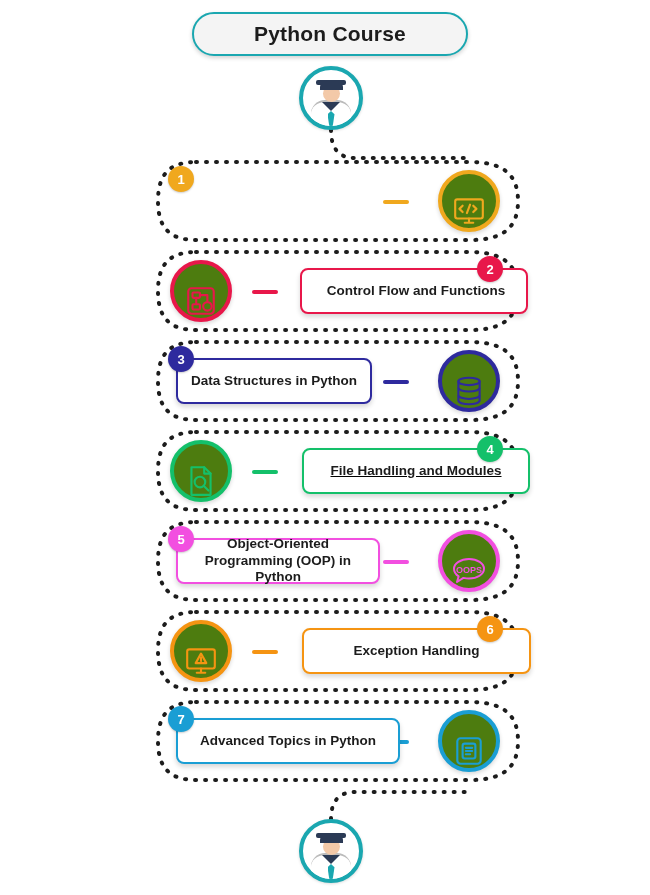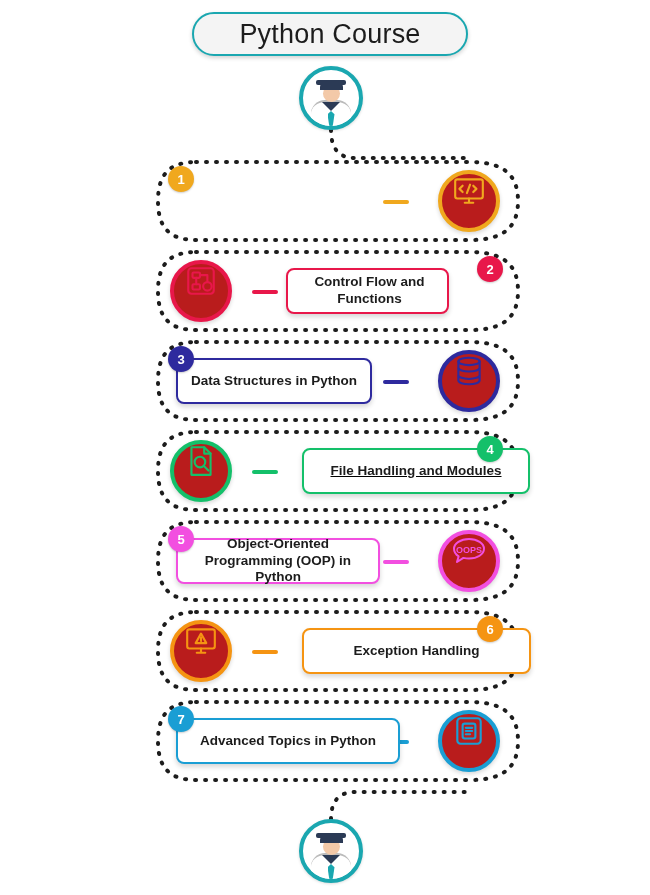--- a/index.html
+++ b/index.html
@@ -30,22 +30,22 @@
     border-radius: 22px;
     border: 2px solid #1aa7b0;
     background: #f4f4f4;
     box-shadow: 0 2px 4px rgba(0,0,0,0.18);
     display: flex;
     align-items: center;
     justify-content: center;
     box-sizing: border-box;
   }
   .title-pill span {
-    font-size: 27px;
-    font-weight: normal;
+    font-size: 21px;
+    font-weight: bold;
     color: #1c1c1c;
     letter-spacing: 0.2px;
   }
 
   
   .avatar {
     position: absolute;
     width: 64px;
     height: 64px;
     border-radius: 50%;
@@ -117,25 +117,25 @@
     box-shadow: 0 1px 2px rgba(0,0,0,0.2);
   }
 
   
   .icon-circle {
     position: absolute;
     top: 12px;
     width: 62px;
     height: 62px;
     border-radius: 50%;
-    background: #b91c1c;
+    background: #4d7c0f;
     border: 4px solid #888;
     box-sizing: border-box;
     display: flex;
-    align-items: flex-start;
+    align-items: flex-end;
     justify-content: center;
     box-shadow: 0 2px 4px rgba(0,0,0,0.16);
   }
 
   
   .dash {
     position: absolute;
     top: 42px;
     width: 26px;
     height: 4px;
@@ -252,21 +252,21 @@
         <div class="icon-circle" style="border-color: rgb(232, 23, 74); left: 170px;">
           <svg width="34" height="34" viewBox="0 0 32 32">
             <rect x="4" y="4" width="24" height="24" rx="3" stroke="#e8174a" fill="none" stroke-width="2" stroke-linecap="round" stroke-linejoin="round"></rect>
             <rect x="8" y="8" width="7" height="5" rx="1" stroke="#e8174a" fill="none" stroke-width="2" stroke-linecap="round" stroke-linejoin="round"></rect>
             <rect x="8" y="19" width="7" height="5" rx="1" stroke="#e8174a" fill="none" stroke-width="2" stroke-linecap="round" stroke-linejoin="round"></rect>
             <circle cx="22" cy="21" r="4" stroke="#e8174a" fill="none" stroke-width="2" stroke-linecap="round" stroke-linejoin="round"></circle>
             <path d="M11.5 13v6M15 10.5h7M22 10.5v6" stroke="#e8174a" fill="none" stroke-width="2" stroke-linecap="round" stroke-linejoin="round"></path>
           </svg>
         </div>
         <div class="dash" style="background: rgb(232, 23, 74); left: 252px;"></div>
-        <div class="label-pill" style="border-color: rgb(232, 23, 74); left: 286px; width: 163px; padding-left: 16px;">
+        <div class="label-pill" style="border-color: rgb(232, 23, 74); left: 300px; width: 228px; padding-left: 16px;">
           <span>Control Flow and Functions</span>
         </div>
         <div class="badge" style="background: rgb(232, 23, 74); top: 8px; left: 477px;">
           <span>2</span>
         </div>
       </div>
       <div class="row" style="top: 338px;">
         <svg class="track" width="650" height="86">
           <path d="M196,4 L470,4 C505,4 518,18 518,43 C518,68 505,82 470,82 L196,82 C168,82 158,68 158,43 C158,18 168,4 196,4 Z" fill="none" stroke="#1c1c1c" stroke-width="4" stroke-linecap="round" stroke-dasharray="1 9"></path>
         </svg>

